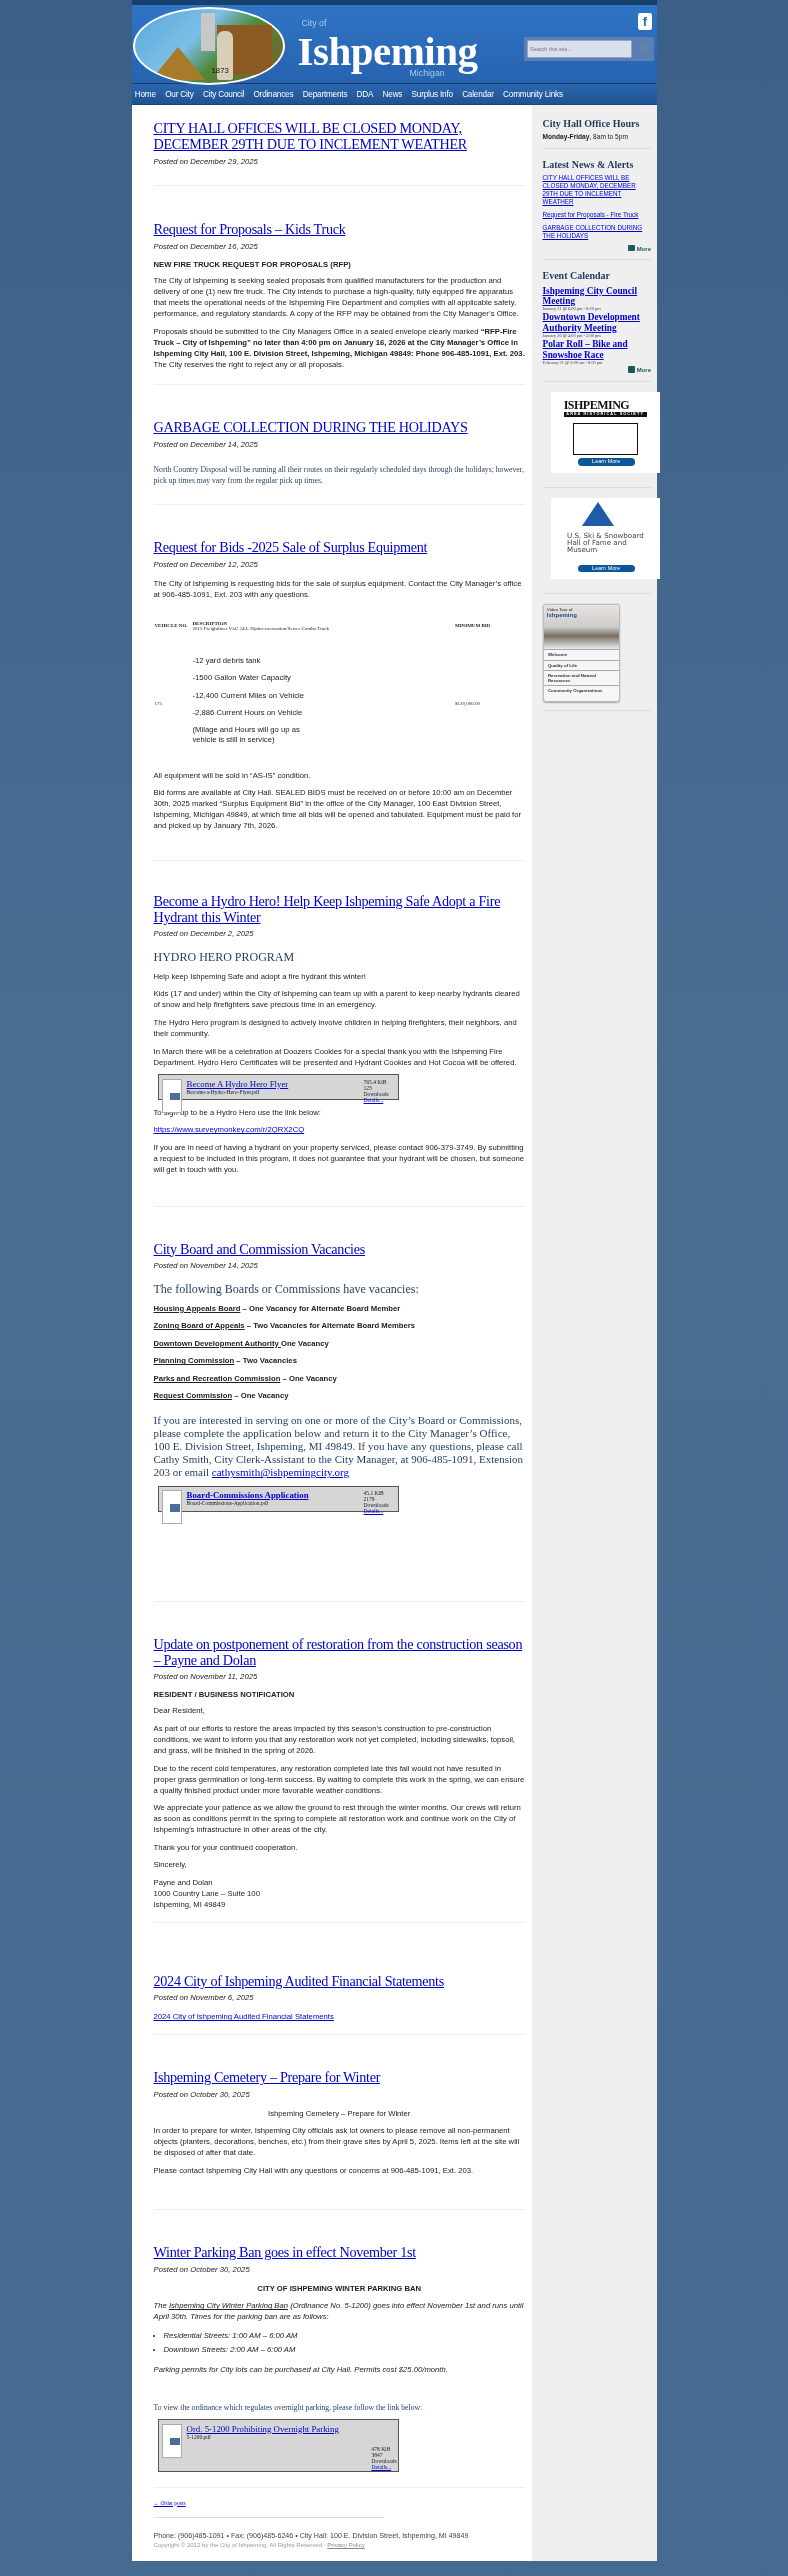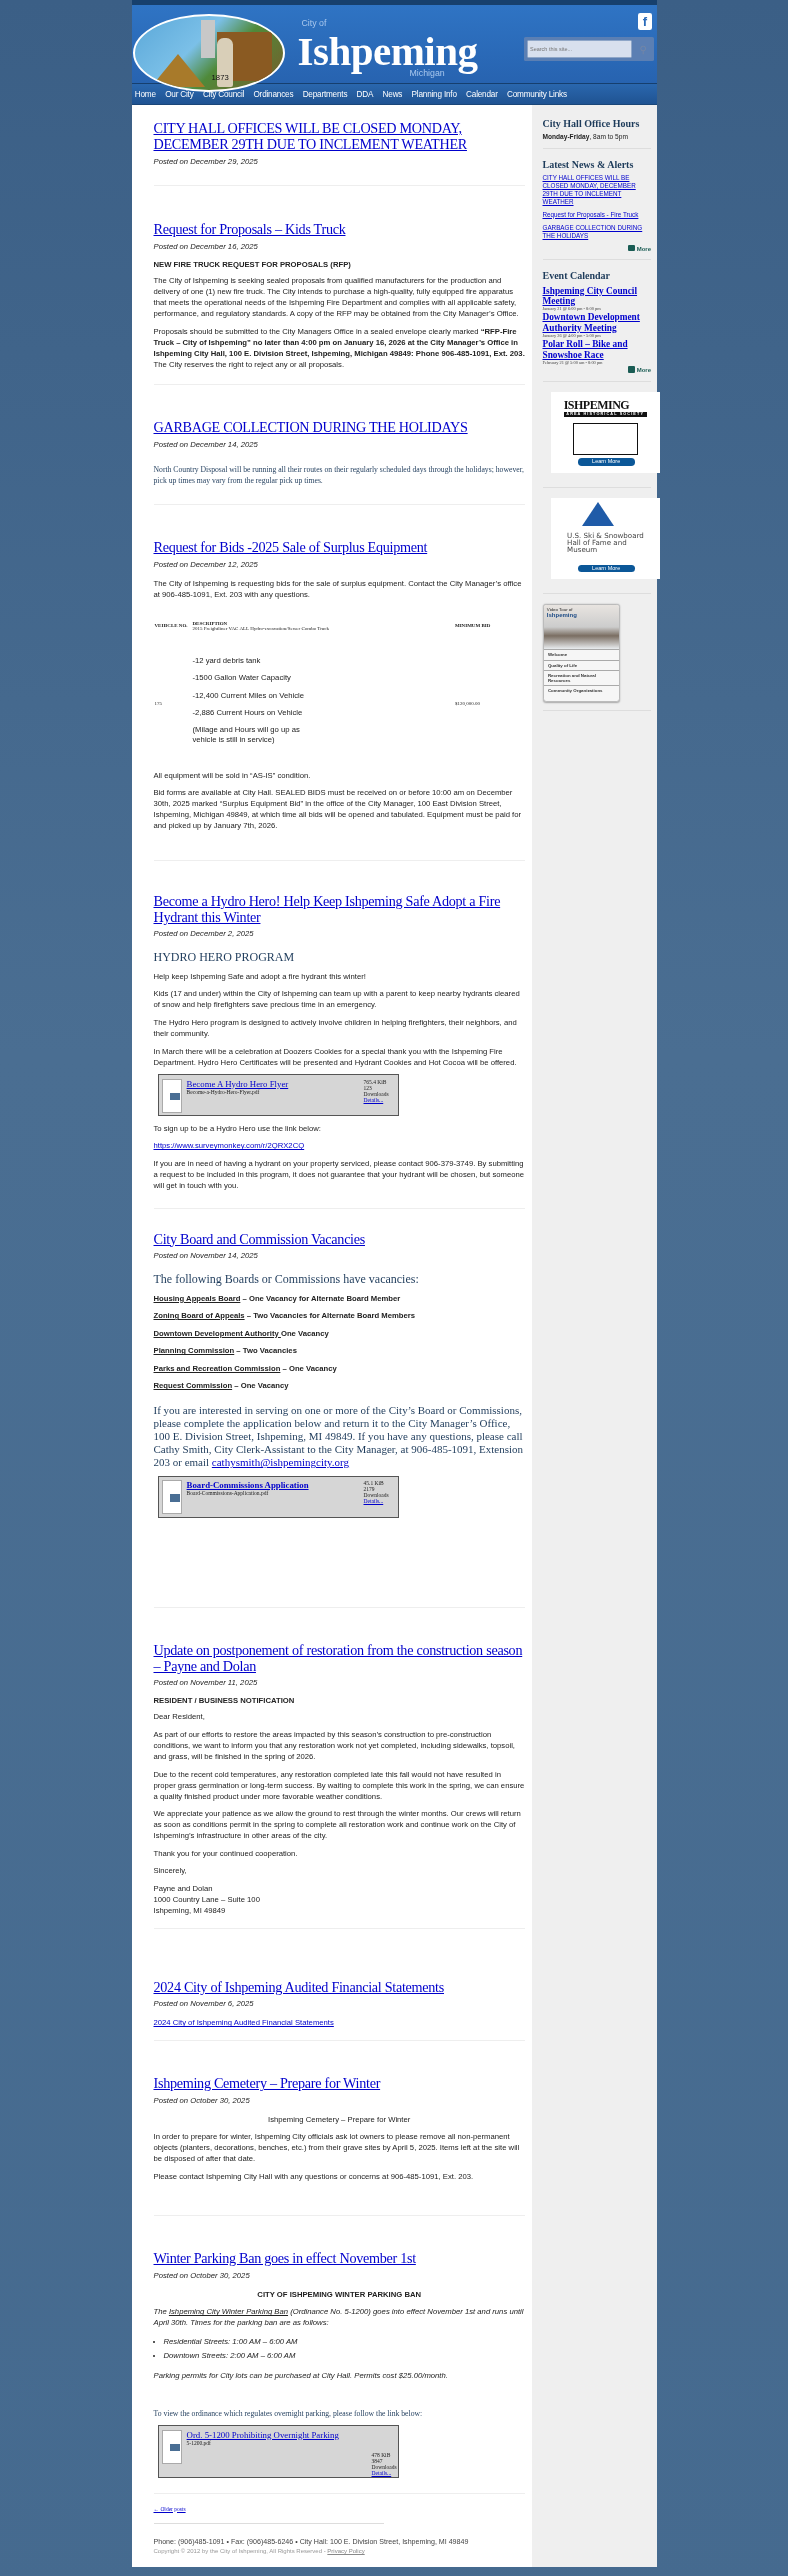--- a/index.html
+++ b/index.html
@@ -8,21 +8,21 @@
     width: 788px;
     background: #45698c;
     background-image: linear-gradient(180deg, #3b5f86 0%, #4a6e92 40%, #456a8f 100%);
     font-family: "Liberation Sans", sans-serif;
     color: #222;
   }
   .page { width: 525px; margin: 0 auto; position: relative; }
   
   .header { height: 83px; background: #2a6bba; position: relative; border-top: 5.5px solid #17406d;
     background-image: linear-gradient(180deg, #2f74c4 0%, #2763b0 100%); }
-  .seal { position: absolute; left: 1.1px; top: 9px; width: 152px; height: 78px; border-radius: 50%;
+  .seal { position: absolute; left: 1.1px; top: 2px; width: 152px; height: 78px; border-radius: 50%;
     background: linear-gradient(135deg, #5aa7d8 0%, #7bc0e8 40%, #4f8a3a 60%, #7a5a2a 100%);
     border: 2.2px solid #fff; overflow: hidden; }
   .seal .year { position: absolute; left: 77px; top: 57px; font-size: 7.7px; color: #111; font-family: "Liberation Sans", sans-serif; }
   .seal .bldg { position: absolute; right: 11px; top: 16.4px; width: 55px; height: 49px; background: #8a5a22; }
   .seal .figure { position: absolute; left: 82px; top: 22px; width: 16.4px; height: 49px; background: #d9cfb8; border-radius: 6.6px 6.6px 2.2px 2.2px; }
   .seal .tower { position: absolute; left: 66px; top: 4.4px; width: 14.2px; height: 38px; background: #c8c8c8; }
   .seal .roof { position: absolute; left: 16.4px; top: 38px; width: 0; height: 0; border-left: 27px solid transparent; border-right: 27px solid transparent; border-bottom: 33px solid #a87a2a; }
   .city-of { position: absolute; left: 170px; top: 13px; color: #a9c8ee; font-size: 8.8px; }
   .city-name { position: absolute; left: 166px; top: 22px; color: #fff; font-family: "Liberation Serif", serif; font-size: 41px; font-weight: bold; letter-spacing: -0.5px; }
   .state { position: absolute; left: 278px; top: 63px; color: #a9c8ee; font-size: 8.8px; }
@@ -42,21 +42,21 @@
   .posted { font-style: italic; font-size: 7.7px; color: #222; margin-bottom: 8.8px; }
   .post p { font-size: 7.7px; line-height: 11px; margin: 0 0 6.6px 0; }
   .lead-serif { font-family: "Liberation Serif", serif; color: #1f3c5c; font-size: 9.3px; line-height: 11px; }
   .serif-head { font-family: "Liberation Serif", serif; color: #1f3c5c; font-size: 12px; margin: 0 0 5.5px 0; font-weight: normal; }
   .bold-cap { font-weight: bold; font-size: 7.7px; margin: 0 0 6.6px 0; }
   a.link { color: #0000cc; }
   table.bids { width: 100%; font-family: "Liberation Serif", serif; font-size: 5px; margin: 20px 0 5.5px 0; border-collapse: collapse; }
   table.bids th { text-align: left; font-weight: bold; }
   table.bids td { vertical-align: middle; }
   .bid-items p { font-family: "Liberation Sans", sans-serif; font-size: 7.7px; margin: 0 0 6.6px 0; }
-  .download { width: 241px; margin: 0 0 6.6px 4.4px; border: 1.1px solid #555; background: #d6d6d6; position: relative; height: 42px; padding: 3.3px; display: flex; }
+  .download { width: 241px; margin: 0 0 6.6px 4.4px; border: 1.1px solid #555; background: #d6d6d6; position: relative; height: 26px; padding: 3.3px; display: flex; }
   .dl-thumb { width: 20px; height: 34px; background: #fff; border: 0.5px solid #aaa; position: relative; }
   .dl-thumb::after { content: ""; position: absolute; left: 6.6px; top: 13px; width: 10px; height: 7.7px; background: #4a6e94; }
   .dl-body { margin-left: 4.4px; flex: 1; font-family: "Liberation Serif", serif; }
   .dl-title { color: #0000cc; text-decoration: underline; font-size: 8.8px; }
   .dl-file { font-size: 5.5px; color: #222; }
   .dl-meta { position: absolute; right: 4.4px; top: 3.3px; font-family: "Liberation Serif", serif; font-size: 5.5px; line-height: 6px; width: 30px; }
   .dl-meta a { color: #0000cc; }
   .vac p { font-weight: bold; margin: 0 0 6.6px 0; font-size: 7.7px; }
   .vac u { text-decoration: underline; }
   ul.ban { padding-left: 10px; margin: 0 0 6.6px 0; font-style: italic; font-size: 7.7px; line-height: 14.2px; }
@@ -112,21 +112,21 @@
     </div>
   </div>
   <div class="nav">
     <a href="#">Home</a>
     <a href="#">Our City</a>
     <a href="#">City Council</a>
     <a href="#">Ordinances</a>
     <a href="#">Departments</a>
     <a href="#">DDA</a>
     <a href="#">News</a>
-    <a href="#">Planning Info</a>
+    <a href="#">Surplus Info</a>
     <a href="#">Calendar</a>
     <a href="#">Community Links</a>
   </div>
 
   <div class="wrap">
 
     <div class="main">
 
       <div class="post" style="margin-bottom:35px;padding-bottom:11px;">
         <h2 class="post-title">CITY HALL OFFICES WILL BE CLOSED MONDAY, DECEMBER 29TH DUE TO INCLEMENT WEATHER</h2>
@@ -173,21 +173,21 @@
               <p style="width:126px;line-height:10.4px;">(Milage and Hours will go up as vehicle is still in service)</p>
             </td>
             <td>$120,000.00</td>
           </tr>
         </tbody>
           </table>
         <p style="margin-top:16.4px;">All equipment will be sold in “AS-IS” condition.</p>
         <p>Bid forms are available at City Hall.  SEALED BIDS must be received on or before 10:00 am on December 30th, 2025 marked “Surplus Equipment Bid” in the office of the City Manager, 100 East Division Street, Ishpeming, Michigan 49849, at which time all bids will be opened and tabulated.  Equipment must be paid for and picked up by January 7th, 2026.</p>
       </div>
 
-      <div class="post" style="margin-bottom:22px;padding-bottom:10px;">
+      <div class="post" style="margin-bottom:34px;padding-bottom:24px;">
         <h2 class="post-title">Become a Hydro Hero! Help Keep Ishpeming Safe Adopt a Fire Hydrant this Winter</h2>
         <div class="posted" style="margin-bottom:12px;">Posted on December 2, 2025</div>
         <h3 class="serif-head">HYDRO HERO PROGRAM</h3>
         <p>Help keep Ishpeming Safe and adopt a fire hydrant this winter!</p>
         <p>Kids (17 and under) within the City of Ishpeming can team up with a parent to keep nearby hydrants cleared of snow and help firefighters save precious time in an emergency.</p>
         <p>The Hydro Hero program is designed to actively involve children in helping firefighters, their neighbors, and their community.</p>
         <p>In March there will be a celebration at Doozers Cookies for a special thank you with the Ishpeming Fire Department.  Hydro Hero Certificates will be presented and Hydrant Cookies and Hot Cocoa will be offered.</p>
         <div class="download">
           <div class="dl-thumb"></div>
           <div class="dl-body">

